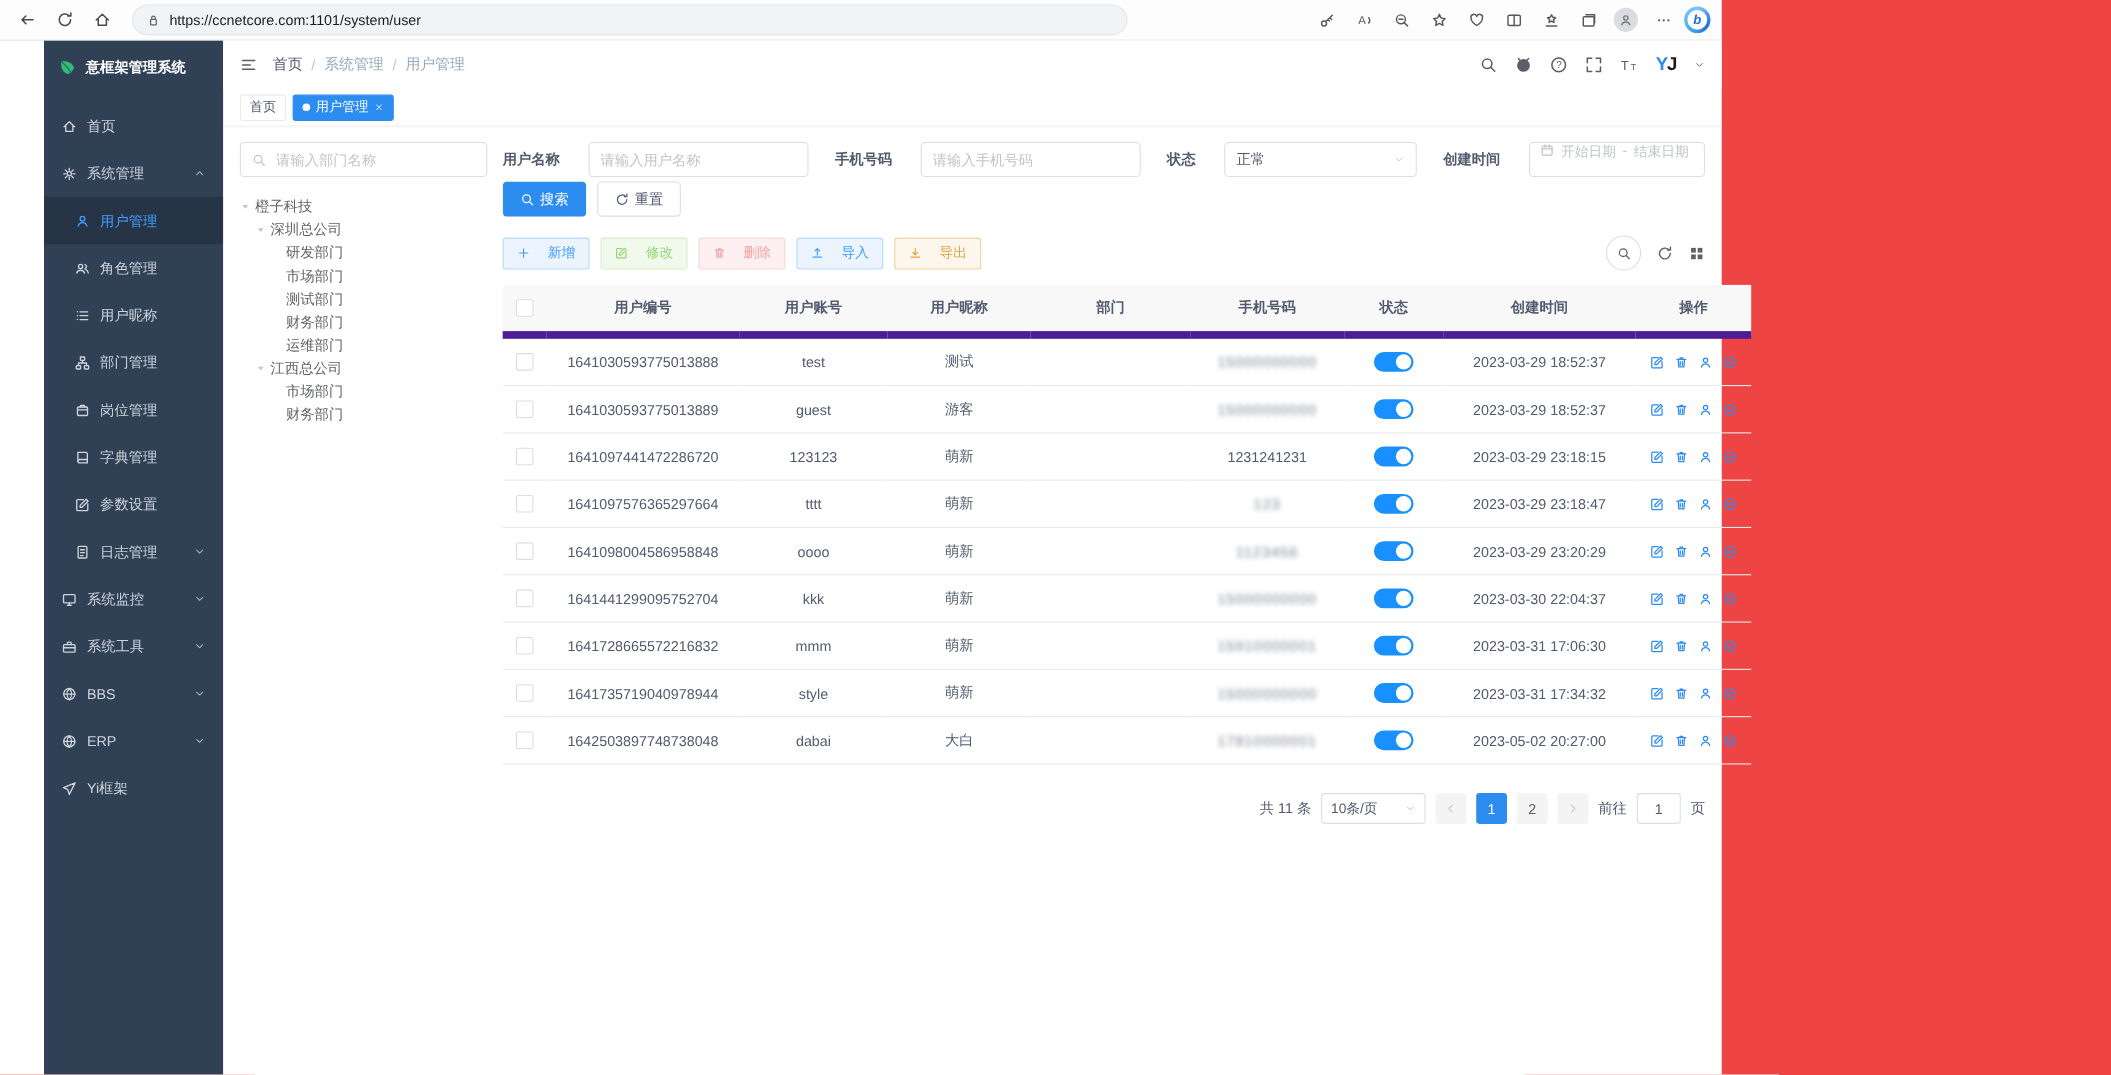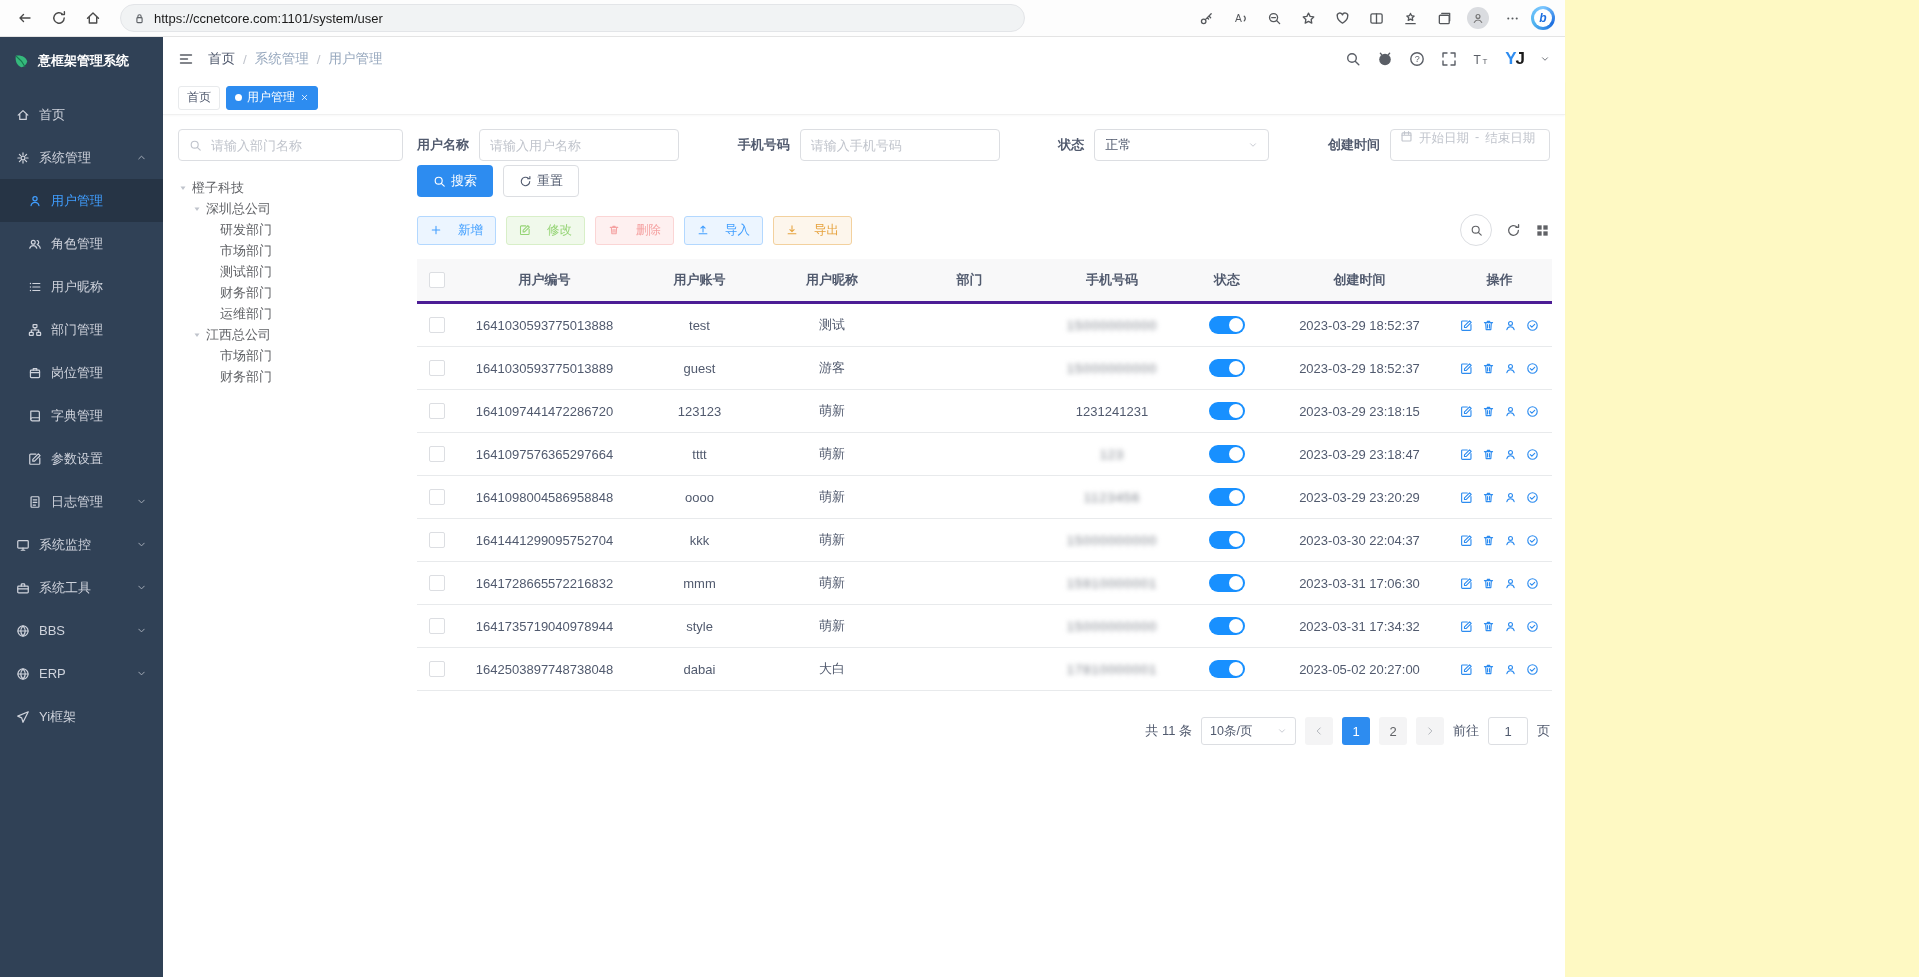--- a/index.html
+++ b/index.html
@@ -1,33 +1,33 @@
 <!DOCTYPE html>
 <html style="--primary: #2d8cf0; --toggle-on: #1890ff; --sidebar-bg: #304156; --sidebar-active: #409eff;"><head>
 <meta charset="utf-8">
 <style>
   html,body{margin:0;padding:0;}
   body{font-family:"Liberation Sans","DejaVu Sans",sans-serif;background:#fff;}
-  .screen{width:1919px;height:977px;position:relative;overflow:hidden;background:#fef9c3;}
+  .screen{width:1919px;height:977px;position:relative;overflow:hidden;background:#ef4444;}
   .window{width:1565px;height:977px;background:#fff;}
 
   
   .chrome{height:37px;box-sizing:border-box;border-bottom:1px solid #e4e4e4;background:#fdfdfd;display:flex;align-items:center;padding:0 10px;gap:4px;}
   .cbtn{width:30px;height:28px;display:flex;align-items:center;justify-content:center;color:#4a4a4a;font-size:16px;border-radius:4px;cursor:pointer;}
   .addr{width:905px;height:28px;background:#f1f3f4;border:1px solid #e3e5e8;border-radius:14px;display:flex;align-items:center;gap:8px;padding:0 12px;box-sizing:border-box;margin:0 8px;}
   .addr .url{font-size:13px;color:#1b1b1b;white-space:nowrap;overflow:hidden;}
   .addr-lock{color:#5f6368;font-size:13px;display:flex;}
   .chrome-right{display:flex;align-items:center;gap:4px;margin-left:auto;}
   .chrome-right .cbtn{font-size:15px;color:#55585c;}
   .avatar-chrome{width:22px;height:22px;border-radius:50%;background:#dadce0;display:flex;align-items:center;justify-content:center;color:#777;font-size:14px;}
   .copilot{width:24px;height:24px;border-radius:50%;background:conic-gradient(#7cc7ff,#1e6fe0,#52b5f0,#7cc7ff);display:flex;align-items:center;justify-content:center;cursor:pointer;}
   .copilot i{width:18px;height:18px;border-radius:50%;background:#fff;color:#1e6fe0;font-weight:bold;font-style:italic;font-size:12px;display:flex;align-items:center;justify-content:center;}
 
   
-  .app{display:flex;height:940px;}
+  .app{display:flex;height:940px;padding-left:40px;}
   .sidebar{width:163px;box-sizing:border-box;background:var(--sidebar-bg,#304156);flex:none;overflow:hidden;}
   .logo{height:48px;display:flex;align-items:center;gap:8px;padding:0 12px;color:#fff;font-weight:bold;font-size:13px;}
   .logo-ic{font-size:18px;display:flex;}
   #menu{padding-top:8px;}
   .menu-item{height:43px;display:flex;align-items:center;gap:9px;padding:0 16px;font-size:13px;color:#cfd3dc;cursor:pointer;}
   .menu-item.sub{padding-left:28px;}
   .menu-item.active{background:#263445;color:var(--sidebar-active,#409eff);}
   .menu-item .mi{font-size:14px;display:flex;}
   .menu-item .chev{margin-left:auto;font-size:11px;opacity:.75;display:flex;}
 
@@ -53,21 +53,21 @@
   .tree-panel{width:225px;flex:none;}
   .tree-search{height:32px;box-sizing:border-box;border:1px solid #dcdee2;border-radius:4px;display:flex;align-items:center;gap:7px;padding:0 10px;color:#c0c4cc;font-size:13px;}
   .tree-search input{border:none;outline:none;flex:1;min-width:0;font-size:13px;color:#515a6e;background:transparent;}
   .tree-search input::placeholder{color:#c0c4cc;}
   #tree{margin-top:16px;}
   .tnode{display:flex;align-items:center;gap:4px;height:21px;font-size:13px;color:#606266;cursor:pointer;}
   .tnode .caret{color:#c0c4cc;font-size:10px;display:flex;}
 
   .right-panel{flex:1;min-width:0;}
   .filters{display:flex;align-items:center;justify-content:space-between;}
-  .fgroup{display:flex;align-items:center;gap:10px;}
+  .fgroup{display:flex;align-items:center;gap:26px;}
   .flabel{font-size:13px;font-weight:bold;color:#515a6e;white-space:nowrap;}
   .finput{width:200px;height:32px;box-sizing:border-box;border:1px solid #dcdee2;border-radius:4px;padding:0 10px;font-size:13px;color:#515a6e;outline:none;}
   .finput::placeholder{color:#c0c4cc;}
   .fselect{width:175px;height:32px;box-sizing:border-box;border:1px solid #dcdee2;border-radius:4px;display:flex;align-items:center;padding:0 10px;font-size:13px;color:#515a6e;cursor:pointer;}
   .sel-arrow{margin-left:auto;color:#c0c4cc;font-size:10px;display:flex;}
   .fdate{width:160px;height:32px;box-sizing:border-box;border:1px solid #dcdee2;border-radius:4px;display:flex;align-items:flex-start;gap:6px;padding:0 9px;font-size:12.5px;color:#c0c4cc;cursor:pointer;}
   .fdate .cal{display:flex;font-size:13px;}
   .fdate .ph{white-space:nowrap;}
 
   .actions{margin-top:4px;display:flex;gap:10px;}
@@ -82,21 +82,21 @@
   .tbtn .bic{font-size:12px;display:flex;}
   .tbtn.blue{color:#409eff;background:#ecf5ff;border-color:#b3d8ff;}
   .tbtn.green{color:#95d475;background:#f0f9eb;border-color:#d8efc8;}
   .tbtn.red{color:#f5a2a2;background:#fef0f0;border-color:#fbd5d5;}
   .tbtn.orange{color:#e6a23c;background:#fdf6ec;border-color:#f3d19e;justify-content:flex-end;}
   .tb-right{margin-left:auto;display:flex;align-items:center;gap:14px;color:#606266;}
   .circlebtn{width:30px;height:30px;border:1px solid #dcdee2;border-radius:50%;display:flex;align-items:center;justify-content:center;font-size:13px;cursor:pointer;}
   .plainic{display:flex;font-size:15px;cursor:pointer;}
 
   table.grid{margin-top:13px;width:100%;border-collapse:collapse;table-layout:fixed;font-size:13px;}
-  table.grid th{background:#f8f8f9;height:40px;font-weight:bold;color:#515a6e;border-bottom:3px solid #4c1d95;text-align:center;}
+  table.grid th{background:#f8f8f9;height:40px;font-weight:bold;color:#515a6e;border-bottom:7px solid #4c1d95;text-align:center;}
   table.grid td{height:40px;border-bottom:1px solid #e8eaec;text-align:center;color:#515a6e;white-space:nowrap;overflow:hidden;}
   .checkbox{display:inline-block;width:14px;height:14px;border:1px solid #dcdee2;border-radius:2px;background:#fff;vertical-align:middle;cursor:pointer;}
   .masked{display:inline-block;filter:blur(2.6px);color:#7a7f88;letter-spacing:1px;}
   .switch{display:inline-block;width:36px;height:18px;border-radius:9px;background:var(--toggle-on,#1890ff);position:relative;vertical-align:middle;cursor:pointer;}
   .switch::after{content:"";position:absolute;top:2px;right:2px;width:14px;height:14px;border-radius:50%;background:#fff;}
   .ops{display:flex;justify-content:center;gap:9px;color:var(--primary,#2d8cf0);}
   .ops span{display:flex;font-size:13px;cursor:pointer;}
 
   .pagination{margin-top:26px;display:flex;justify-content:flex-end;align-items:center;gap:9px;font-size:13px;color:#515a6e;}
   .pg-size{width:95px;height:28px;box-sizing:border-box;border:1px solid #dcdee2;border-radius:3px;display:flex;align-items:center;padding:0 8px;font-size:12.5px;color:#515a6e;cursor:pointer;}

